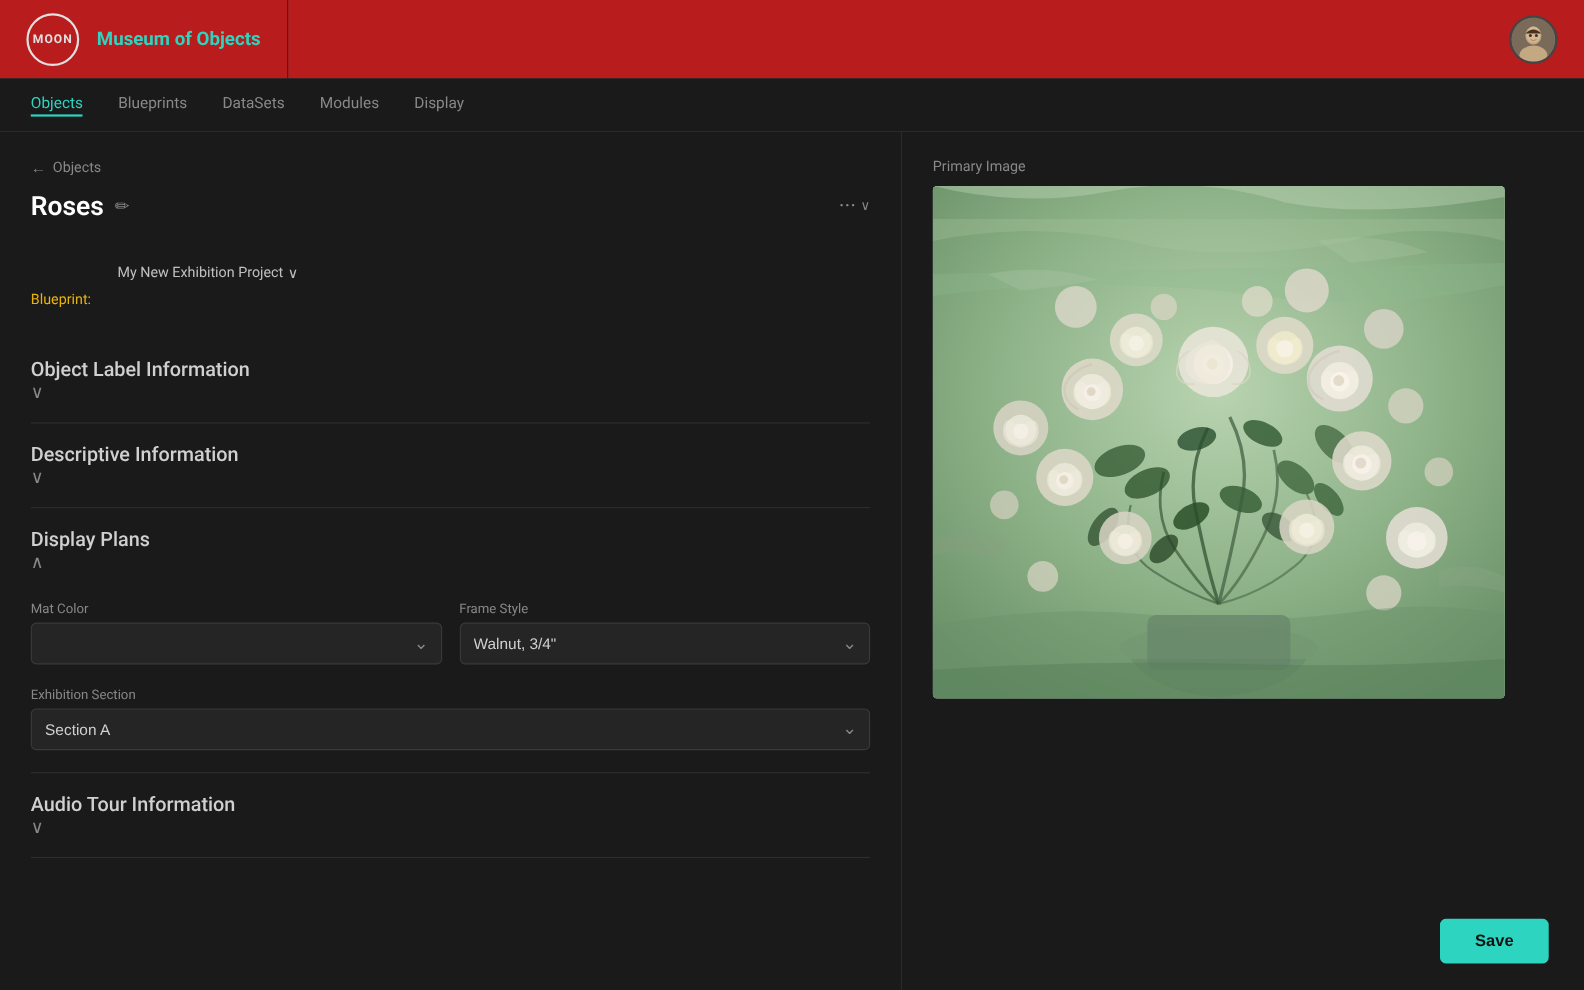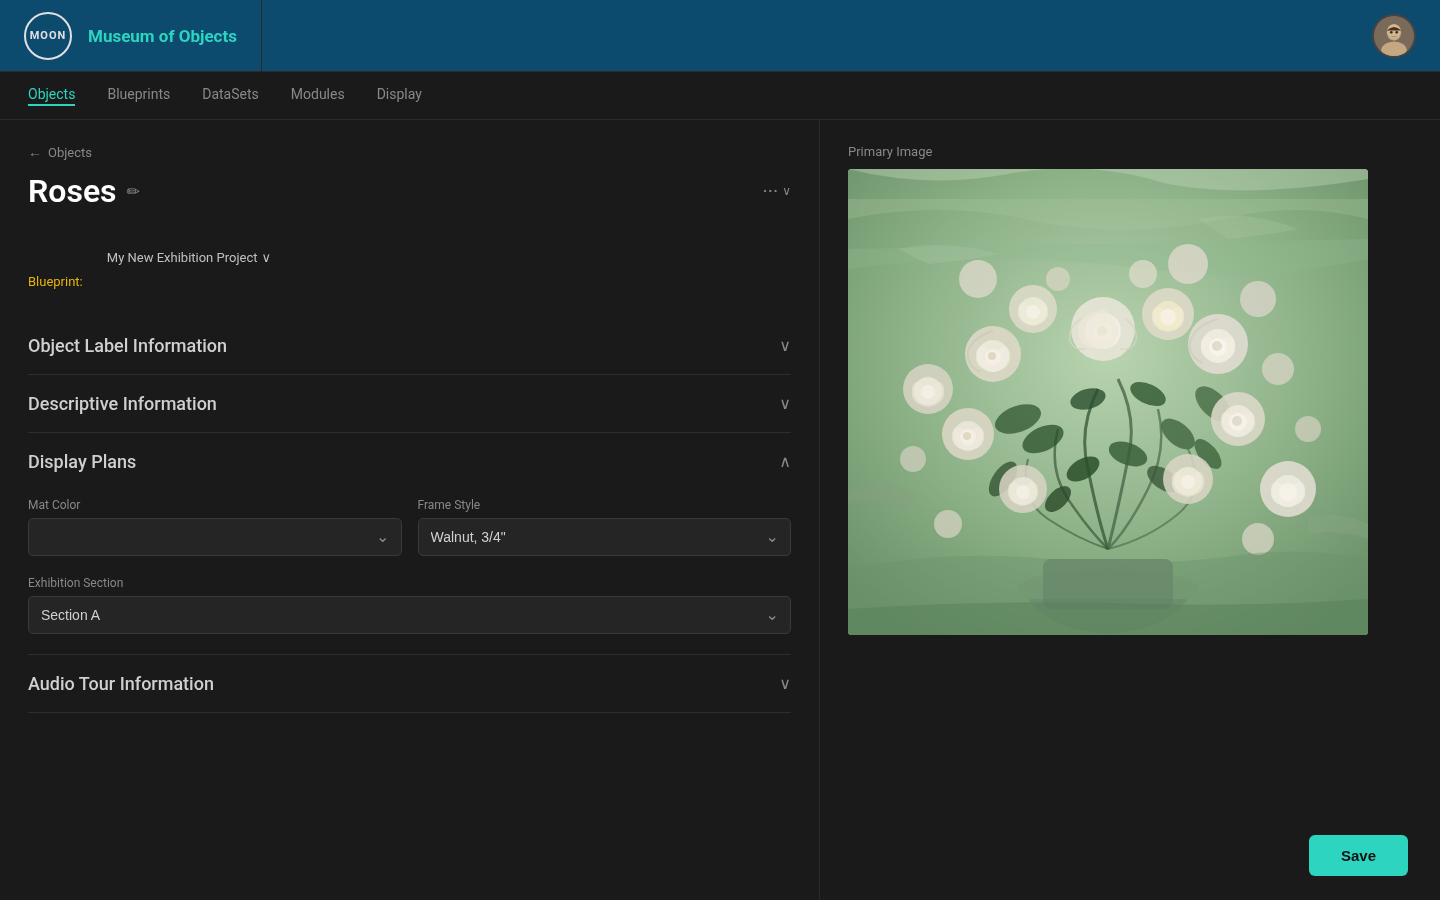--- a/index.html
+++ b/index.html
@@ -9,21 +9,21 @@
       font-family: -apple-system, BlinkMacSystemFont, 'Segoe UI', Roboto, sans-serif;
       width: 1440px;
       height: 900px;
       overflow: hidden;
     }
 
     
     .top-bar {
       display: flex;
       align-items: center;
-      background: #0c4a6e;
+      background: #b91c1c;
       height: 72px;
       border-bottom: 1px solid #2a2a2a;
       padding: 0 24px;
     }
     .logo-area {
       display: flex;
       align-items: center;
       gap: 16px;
       padding-right: 24px;
       border-right: 1px solid #2a2a2a;
@@ -125,21 +125,21 @@
       align-items: center;
       justify-content: space-between;
       margin-bottom: 16px;
     }
     .page-title-left {
       display: flex;
       align-items: center;
       gap: 10px;
     }
     .page-title {
-      font-size: 32px;
+      font-size: 24px;
       font-weight: 600;
       color: #fff;
     }
     .edit-icon {
       color: #888;
       font-size: 16px;
       cursor: pointer;
     }
     .more-icon {
       color: #888;
@@ -169,24 +169,25 @@
       padding-left: 16px;
     }
 
     
     .section {
       border-bottom: 1px solid #2e2e2e;
       margin-bottom: 0;
     }
     .section-header {
       display: flex;
-      align-items: center;
+      align-items: flex-start;
       justify-content: space-between;
       padding: 18px 0;
       cursor: pointer;
+      flex-direction: column;
     }
     .section-title {
       font-size: 18px;
       font-weight: 500;
       color: #d0d0d0;
     }
     .section-chevron {
       color: #888;
       font-size: 16px;
     }

